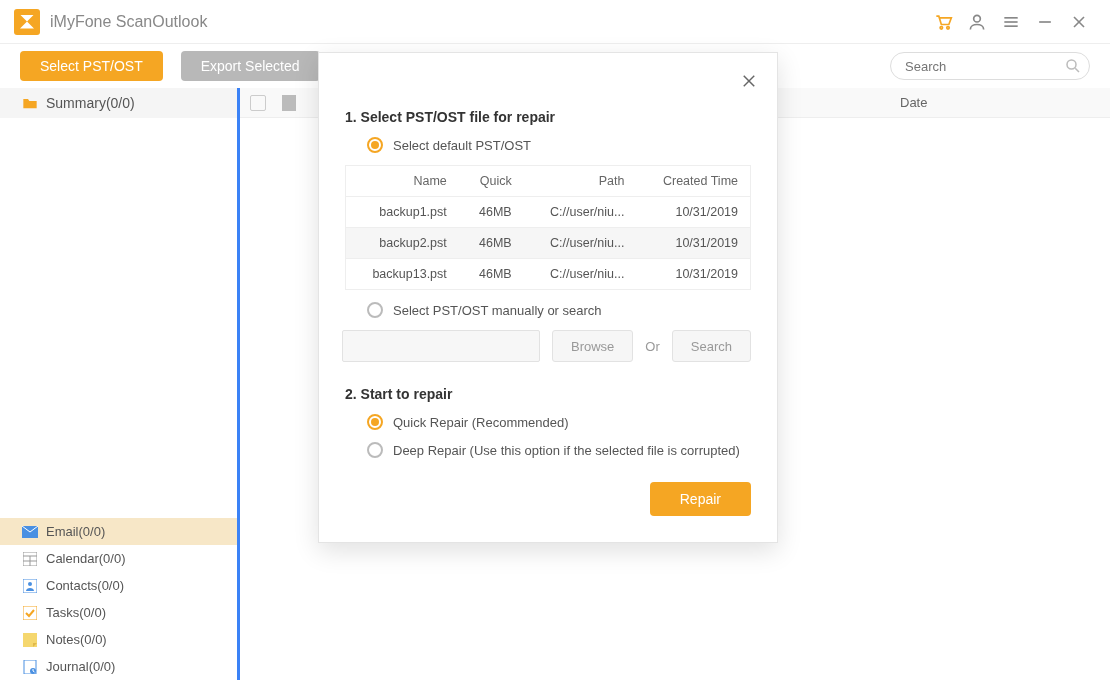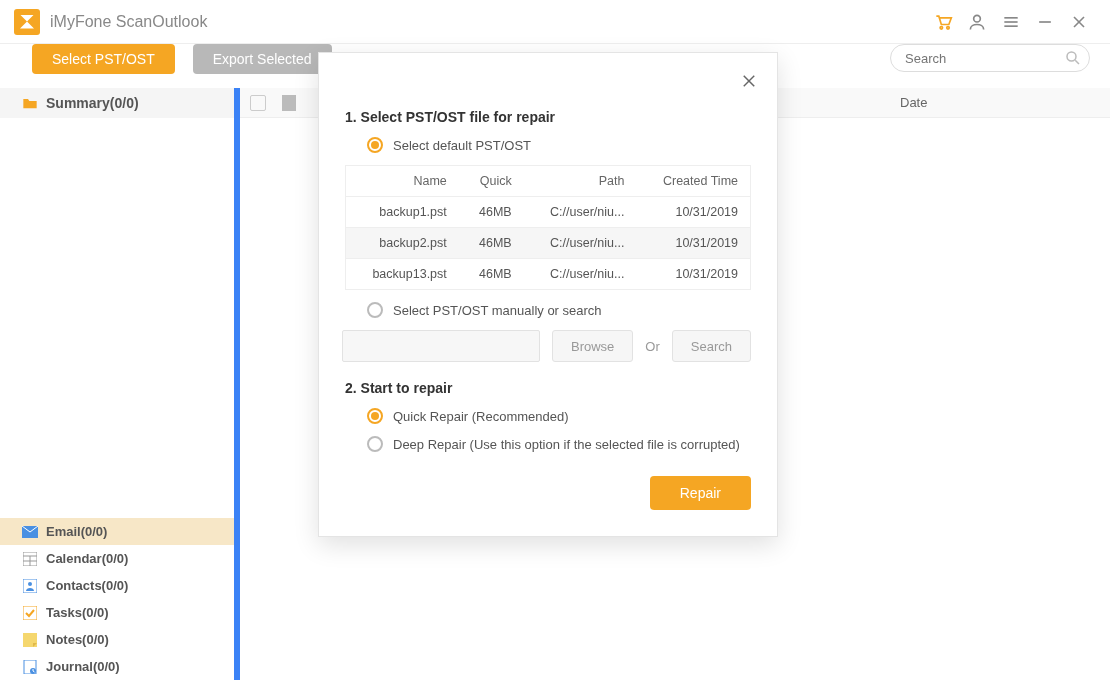--- a/index.html
+++ b/index.html
@@ -9,53 +9,53 @@
   .titlebar { height: 44px; display: flex; align-items: center; padding: 16px 14px; border-bottom: 1px solid #eee; }
   .logo-box { width: 26px; height: 26px; background: #f5a623; border-radius: 3px; display: flex; align-items: center; justify-content: center; margin-right: 10px; }
   .logo-mark { width: 14px; height: 14px; background: #fff; clip-path: polygon(0 0,100% 0,50% 50%,100% 100%,0 100%,50% 50%); }
   .title { font-size: 16px; color: #888; }
   .title-spacer { flex: 1; }
   .title-icon { width: 34px; height: 34px; display: flex; align-items: center; justify-content: center; color: #888; cursor: pointer; }
   .title-icon svg { width: 20px; height: 20px; stroke: #888; fill: none; }
   .cart svg { stroke: #f5a623; }
 
   
-  .toolbar { height: 44px; display: flex; align-items: flex-start; padding: 0 20px; gap: 18px; margin-left: 12px; }
+  .toolbar { height: 44px; display: flex; align-items: center; padding: 0 20px; gap: 18px; }
   .btn { height: 30px; padding: 0 20px; border-radius: 4px; border: none; font-size: 14px; cursor: pointer; display: inline-flex; align-items: center; justify-content: center; }
   .btn-primary { background: #f5a623; color: #fff; }
   .btn-disabled { background: #b8b8b8; color: #fff; }
   .toolbar-spacer { flex: 1; }
   .search-wrap { position: relative; width: 200px; }
   .search-input { width: 100%; height: 28px; border: 1px solid #ddd; border-radius: 14px; padding: 0 30px 0 14px; font-size: 13px; color: #666; outline: none; }
   .search-icon { position: absolute; right: 8px; top: 5px; width: 18px; height: 18px; stroke: #bbb; fill: none; }
 
   
   .main { display: flex; height: calc(680px - 44px - 44px); }
-  .sidebar { width: 240px; border-right: 6px solid #3b82f6; display: flex; flex-direction: column; font-weight: bold; }
+  .sidebar { width: 240px; border-right: 3px solid #3b82f6; display: flex; flex-direction: column; }
   .tree { flex: 1; }
   .tree-item { height: 30px; display: flex; align-items: center; padding-left: 22px; background: #f5f5f5; gap: 8px; font-size: 14px; color: #555; }
   .folder-icon { width: 16px; height: 14px; fill: #f5a623; }
   .categories { }
   .cat-item { height: 27px; display: flex; align-items: center; padding-left: 22px; gap: 8px; font-size: 13px; color: #555; }
   .cat-item.selected { background: #f7e7c7; }
   .cat-icon { width: 16px; height: 16px; display: flex; align-items: center; justify-content: center; }
 
   
   .content { flex: 1; display: flex; flex-direction: column; }
   .list-header { height: 30px; background: #f9f9f9; border-bottom: 1px solid #eee; display: flex; align-items: center; padding: 0 10px; gap: 16px; font-size: 13px; color: #666; }
   .chk-box { width: 16px; height: 16px; border: 1px solid #ccc; border-radius: 2px; }
   .page-icon { width: 14px; height: 16px; background: #bbb; }
   .date-col { margin-left: auto; width: 200px; }
 
   
   .modal-overlay { position: absolute; inset: 0; display: flex; align-items: flex-start; justify-content: center; pointer-events: none; }
   .modal { pointer-events: auto; position: absolute; top: 52px; left: 318px; width: 460px; background: #fff; border: 1px solid #e4e4e4; box-shadow: 0 8px 24px rgba(0,0,0,0.12); padding: 20px 26px 26px; }
   .modal-close { position: absolute; top: 16px; right: 16px; width: 24px; height: 24px; cursor: pointer; display: flex; align-items: center; justify-content: center; }
   .modal-close svg { width: 18px; height: 18px; stroke: #666; stroke-width: 2; fill: none; }
-  .modal h3 { font-size: 14px; color: #333; font-weight: 600; margin-top: 18px; }
+  .modal h3 { font-size: 14px; color: #333; font-weight: 600; margin-top: 24px; }
   .modal h3:first-of-type { margin-top: 36px; }
   .radio-row { display: flex; align-items: center; gap: 10px; margin-top: 12px; font-size: 13px; color: #555; cursor: pointer; padding-left: 22px; }
   .radio { width: 16px; height: 16px; border-radius: 50%; border: 2px solid #bbb; display: flex; align-items: center; justify-content: center; }
   .radio.checked { border-color: #f5a623; }
   .radio.checked::after { content: ""; width: 8px; height: 8px; border-radius: 50%; background: #f5a623; }
 
   .file-table { width: 100%; border: 1px solid #eee; margin-top: 12px; border-collapse: collapse; font-size: 12.5px; color: #555; }
   .file-table th, .file-table td { text-align: right; padding: 8px 12px; font-weight: normal; }
   .file-table thead th { color: #666; background: #fff; }
   .file-table tbody tr { border-top: 1px solid #eee; }

